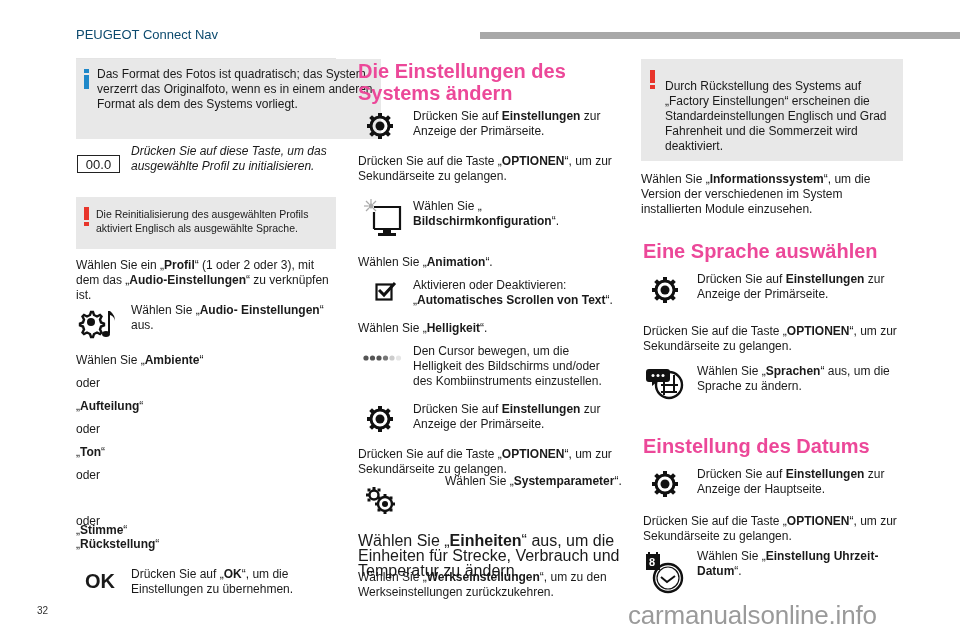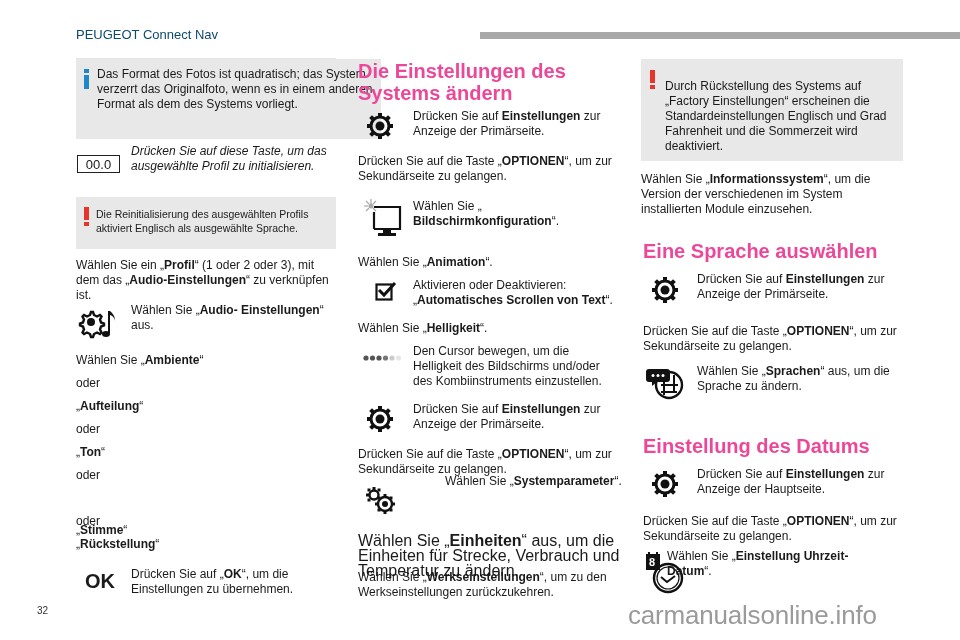--- a/index.html
+++ b/index.html
@@ -313,18 +313,18 @@
   <svg width="40" height="44" viewBox="0 0 40 44">
     <circle cx="22" cy="26" r="14" fill="none" stroke="#111" stroke-width="2.4"></circle>
     <circle cx="22" cy="26" r="11" fill="none" stroke="#111" stroke-width="1.2"></circle>
     <path d="M15 25 l6 5 l8 -6" fill="none" stroke="#111" stroke-width="2"></path>
     <rect x="0" y="2" width="14" height="16" fill="#111"></rect>
     <rect x="2" y="0" width="2" height="3" fill="#111"></rect>
       <rect x="10" y="0" width="2" height="3" fill="#111"></rect>
   </svg>
   <span style="position:absolute; left:3px; top:4px; color:#fff; font-weight:bold; font-size:11px; line-height:12px;">8</span>
 </div>
-<div class="p" style="left:667px; top:549px; width:200px;">
+<div class="p" style="left:697px; top:549px; width:200px;">
   <span>Wählen Sie „</span><b>Einstellung Uhrzeit-Datum</b><span>“.</span>
 </div>
 
 <div class="abs page-num">32</div>
 <div class="abs watermark">carmanualsonline.info</div>
 
 </body></html>

